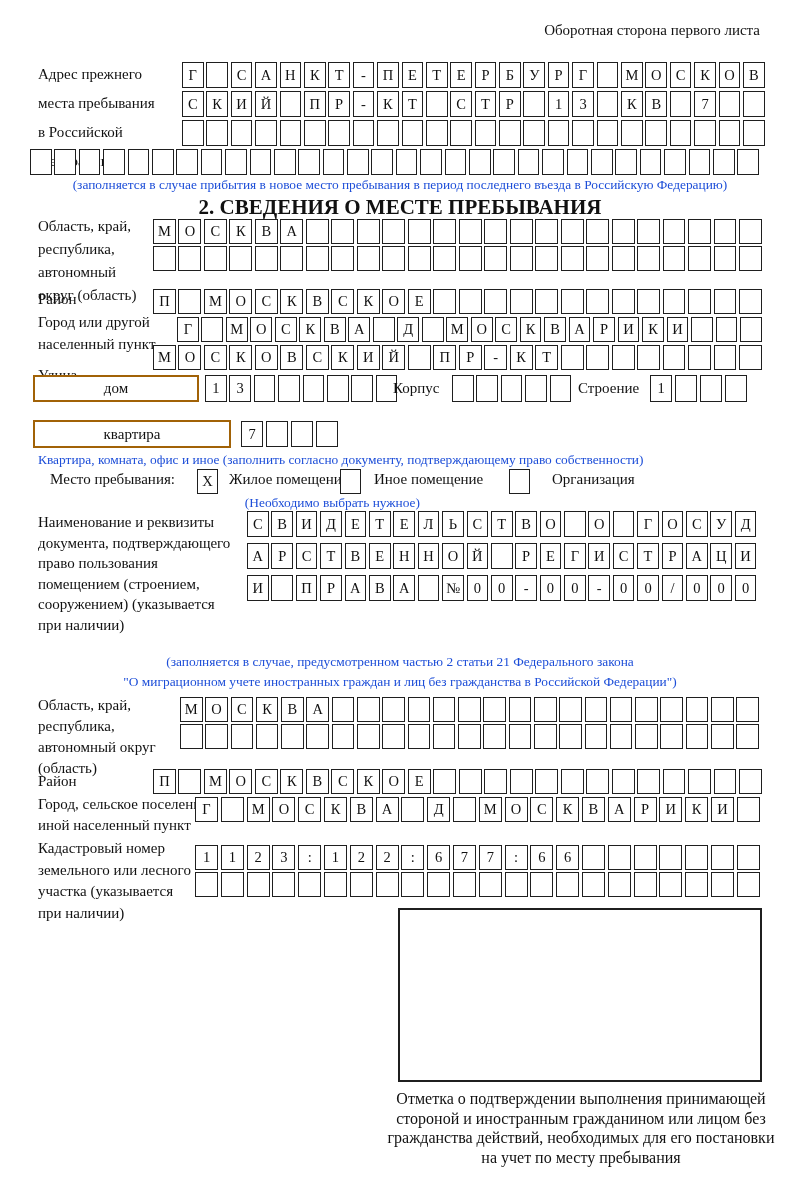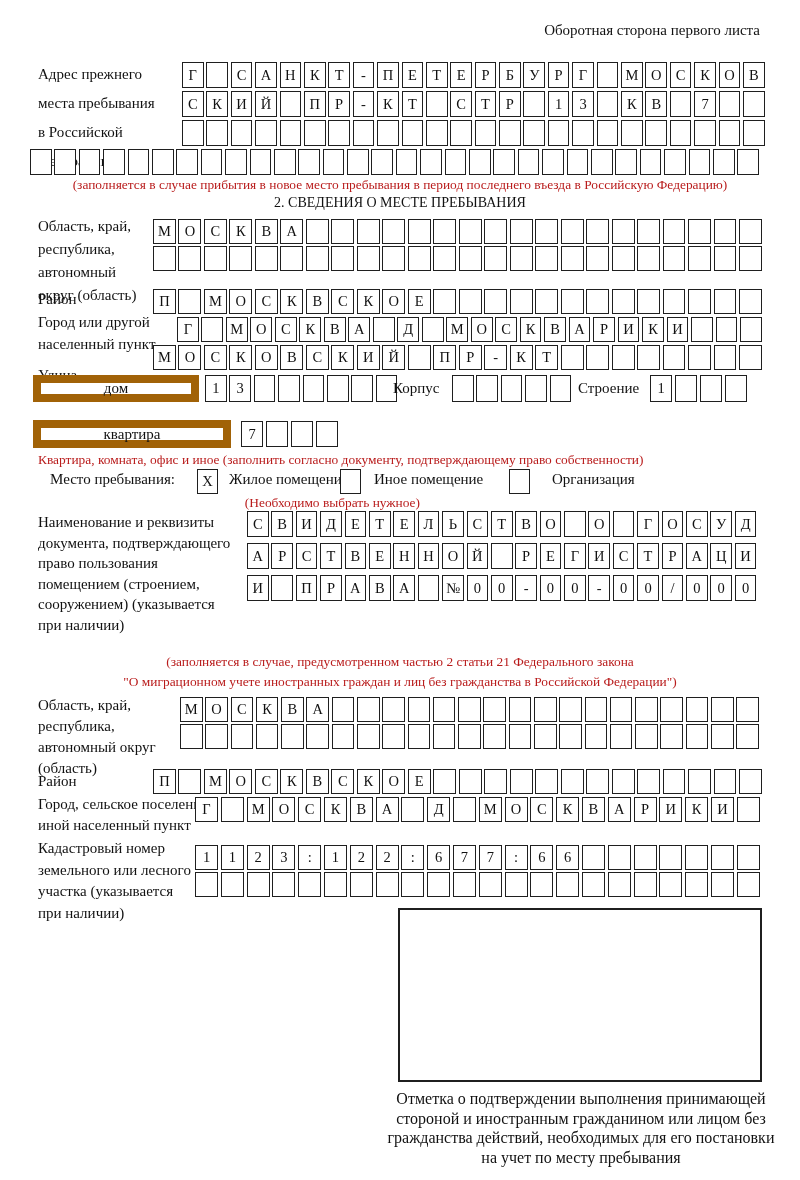--- a/index.html
+++ b/index.html
@@ -3,33 +3,33 @@
 <meta charset="utf-8">
 <style>
   html,body{margin:0;padding:0;background:#e8e8e8;}
   .page{
     position:relative;width:800px;height:1180px;background:#ffffff;
     font-family:"Liberation Serif","DejaVu Serif",serif;color:#111;
     overflow:hidden;margin:0 auto;
   }
   .abs{position:absolute;}
   .lbl{font-size:15px;white-space:pre-line;color:#111;}
-  .note{font-size:13.4px;color:#b91c1c;}
+  .note{font-size:13.4px;color:#1d4ed8;}
   .centered{left:0;width:800px;text-align:center;}
-  .title{font-size:14px;font-weight:normal;}
+  .title{font-size:21px;font-weight:bold;}
   .cellrow{display:flex;--w:21.6px;--g:2.8px;--h:26px;}
   .cell{
     flex:0 0 auto;box-sizing:border-box;
     width:var(--w);height:var(--h);margin-right:var(--g);
     border:1.5px solid #1f1f1f;
     display:flex;align-items:center;justify-content:center;
     font-size:14.5px;line-height:1;background:#fff;
   }
   .widebox{
-    box-sizing:border-box;border:8px solid #a16207;background:#fff;
+    box-sizing:border-box;border:2px solid #a16207;background:#fff;
     display:flex;align-items:center;justify-content:center;font-size:15px;
   }
   .cbox{
     position:absolute;box-sizing:border-box;width:21px;height:25px;
     border:1.5px solid #1f1f1f;display:flex;align-items:center;justify-content:center;
     font-size:14.5px;background:#fff;
   }
   .stampbox{box-sizing:border-box;border:2px solid #1f1f1f;background:#fff;}
   .cap{font-size:16px;line-height:19.5px;text-align:center;white-space:pre-line;}
 </style>

